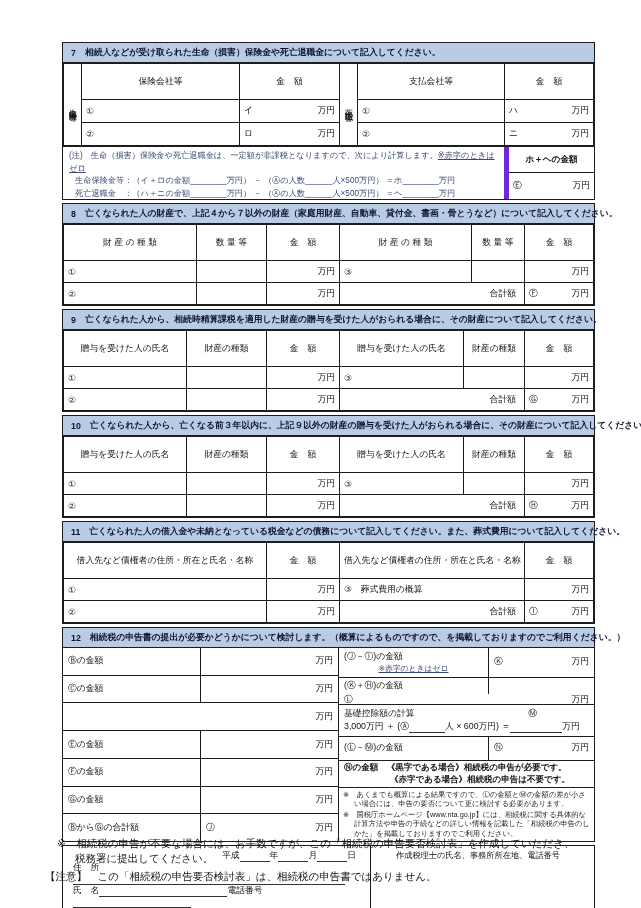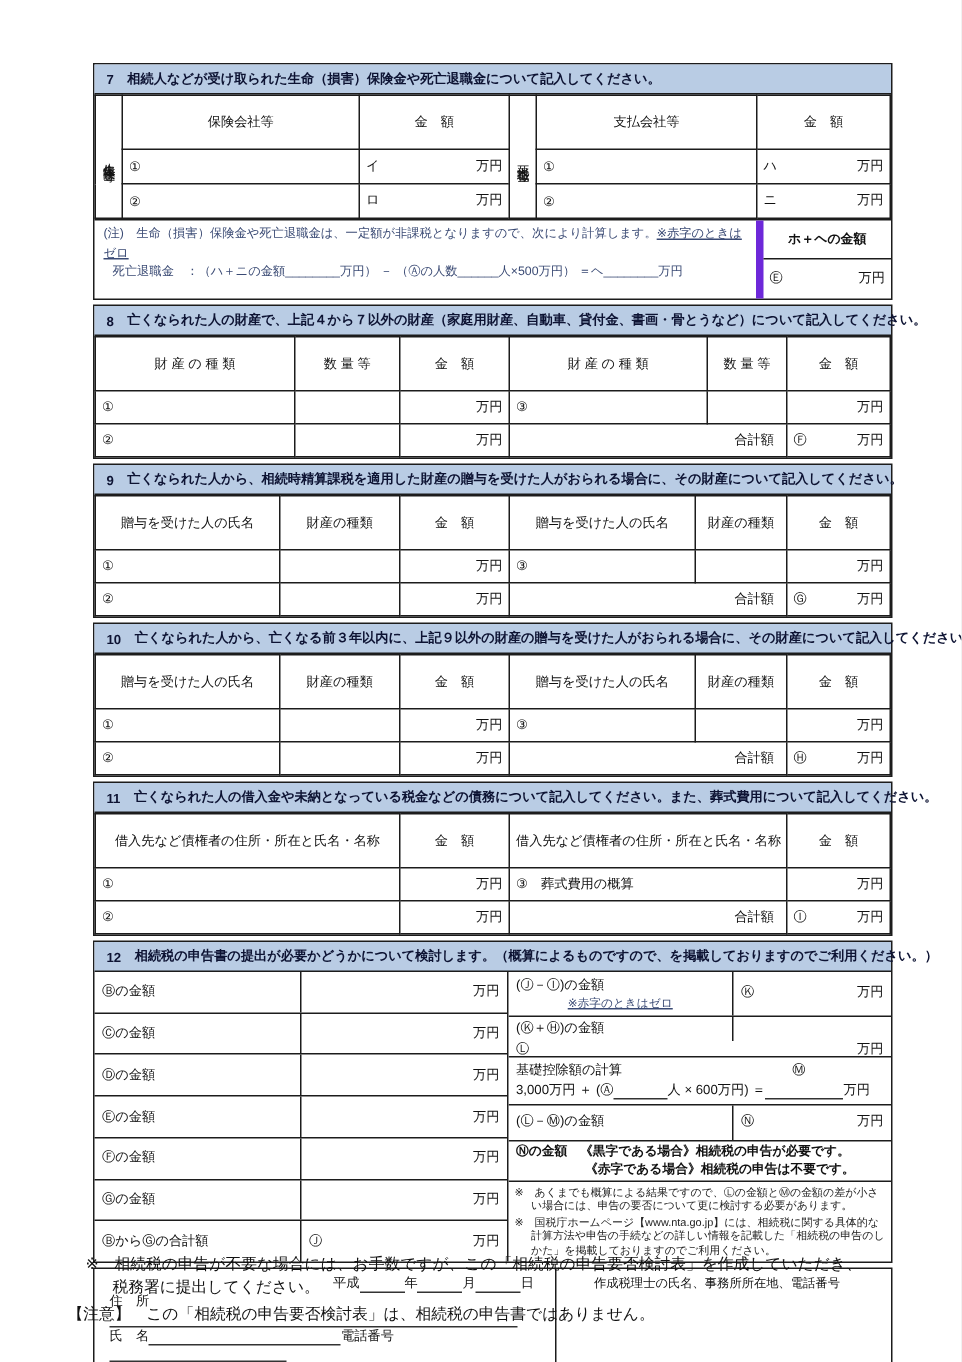--- a/index.html
+++ b/index.html
@@ -129,20 +129,21 @@
                   <span>ニ</span>
                   <span>万円</span>
                 </div>
               </td>
         </tr>
       </tbody>
         </table>
       <div class="note-row">
         <div class="note-left">
           <div><span>(注)　生命（損害）保険金や死亡退職金は、一定額が非課税となりますので、次により計算します。</span><span class="ul">※赤字のときはゼロ</span></div>
+          <div class="ind">生命保険金等：（イ＋ロの金額________万円） － （Ⓐの人数______人×500万円） ＝ホ________万円</div>
           <div class="ind">死亡退職金　：（ハ＋ニの金額________万円） － （Ⓐの人数______人×500万円） ＝ヘ________万円</div>
         </div>
         <div class="note-right">
           <div class="lab">ホ＋ヘの金額</div>
           <div class="val">
               <span>Ⓔ</span>
               <span>万円</span>
             </div>
         </div>
       </div>
@@ -404,21 +405,20 @@
               </div>
           </div>
           <div class="s12-lrow">
             <div class="s12-llabel">Ⓒの金額</div>
             <div class="s12-lval">
                 <span></span>
                 <span>万円</span>
               </div>
           </div>
           <div class="s12-lrow">
-            <div class="s12-llabel">Ⓓの金額</div>
             <div class="s12-lval">
                 <span></span>
                 <span>万円</span>
               </div>
           </div>
           <div class="s12-lrow">
             <div class="s12-llabel">Ⓔの金額</div>
             <div class="s12-lval">
                 <span></span>
                 <span>万円</span>

